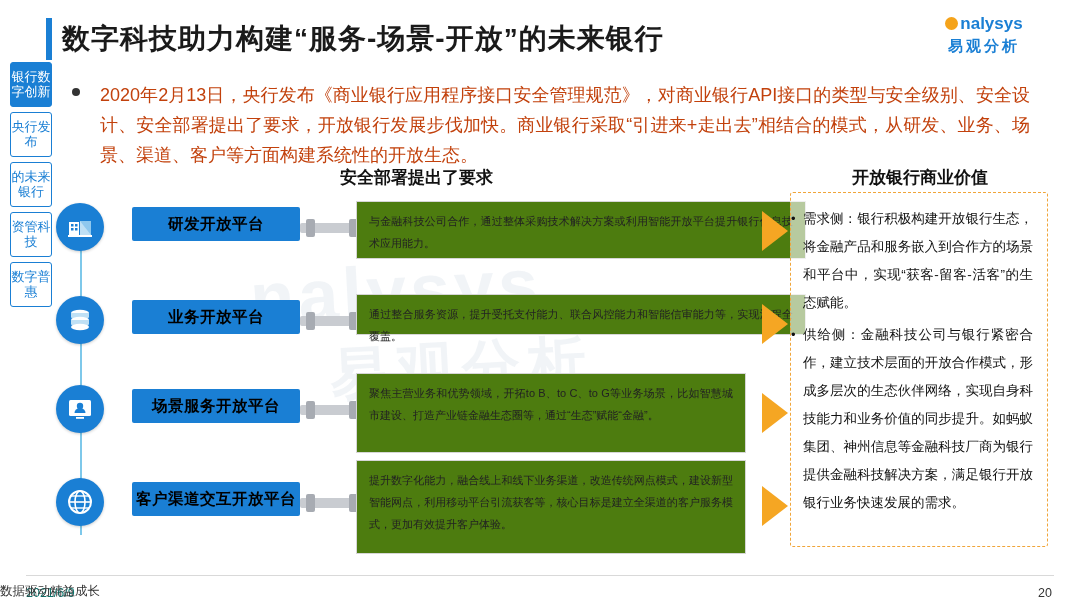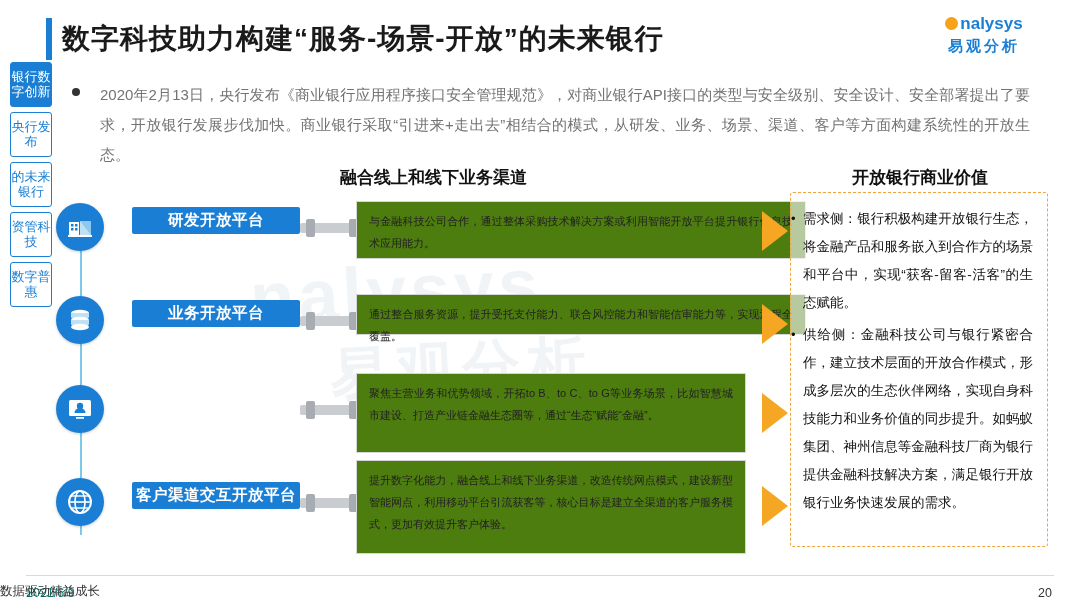--- a/index.html
+++ b/index.html
@@ -130,23 +130,23 @@
     width: 8px;
     height: 8px;
     background: #333;
     border-radius: 50%;
   }
   .intro {
     position: absolute;
     left: 100px;
     top: 80px;
     width: 930px;
-    font-size: 15px;
+    font-size: 18px;
     line-height: 30px;
-    color: #737373;
+    color: #c2410c;
     text-align: justify;
   }
   
   .sec-head-left {
     position: absolute;
     left: 340px;
     top: 166px;
     font-size: 17px;
     font-weight: bold;
     color: #111;
@@ -188,23 +188,23 @@
     align-items: center;
     justify-content: center;
     box-shadow: 0 1px 3px rgba(0,0,0,0.2);
   }
   .icon-circle svg { display: block; }
   .label-box {
     position: absolute;
     left: 76px;
     top: 4px;
     width: 168px;
-    height: 27px;
+    height: 34px;
     background: #1a7fd4;
-    color: #ffffff;
+    color: #000000;
     font-size: 15.5px;
     font-weight: bold;
     display: flex;
     align-items: center;
     justify-content: center;
     border-radius: 2px;
     letter-spacing: 0.5px;
   }
   .connector {
     position: absolute;
@@ -342,21 +342,21 @@
       <span>资管科技</span>
     </div>
     <div class="nav-item">
       <span>数字普惠</span>
     </div>
   </div>
 
   <div class="bullet-dot"></div>
   <div class="intro">2020年2月13日，央行发布《商业银行应用程序接口安全管理规范》，对商业银行API接口的类型与安全级别、安全设计、安全部署提出了要求，开放银行发展步伐加快。商业银行采取“引进来+走出去”相结合的模式，从研发、业务、场景、渠道、客户等方面构建系统性的开放生态。</div>
 
-  <div class="sec-head-left">融合线上和线下业务渠道</div>
+  <div class="sec-head-left">安全部署提出了要求</div>
   <div class="sec-head-right">开放银行商业价值</div>
 
   <div class="timeline"></div>
 
   <div class="row" style="top:203px;">
     <div class="icon-circle">
       <svg width="28" height="28" viewBox="0 0 28 28">
         <rect x="3" y="9" width="10" height="13" fill="#ffffff"></rect>
         <rect x="5" y="11" width="2.5" height="2.5" fill="#1a7fd4"></rect>
         <rect x="9" y="11" width="2.5" height="2.5" fill="#1a7fd4"></rect>
@@ -399,20 +399,21 @@
 
   <div class="row" style="top:385px;">
     <div class="icon-circle">
       <svg width="28" height="28" viewBox="0 0 28 28">
         <rect x="3" y="5" width="22" height="16" rx="1.5" fill="#ffffff"></rect>
         <circle cx="14" cy="11" r="3.2" fill="#1a7fd4"></circle>
         <path d="M8.5 18 a5.5 5 0 0 1 11 0 z" fill="#1a7fd4"></path>
         <rect x="10" y="22" width="8" height="1.8" fill="#ffffff"></rect>
       </svg>
     </div>
+    <div class="label-box">场景服务开放平台</div>
     <div class="connector">
       <div class="bar"></div>
       <div class="seg" style="left:6px;"></div>
       <div class="seg" style="left:49px;"></div>
     </div>
     <div class="desc-box" style="top:-12px; width:390px; height:80px;">聚焦主营业务和优势领域，开拓to B、to C、to G等业务场景，比如智慧城市建设、打造产业链金融生态圈等，通过“生态”赋能“金融”。</div>
     <div class="arrow" style="left:706px; top:8px;"></div>
   </div>
 
   <div class="row" style="top:478px;">

